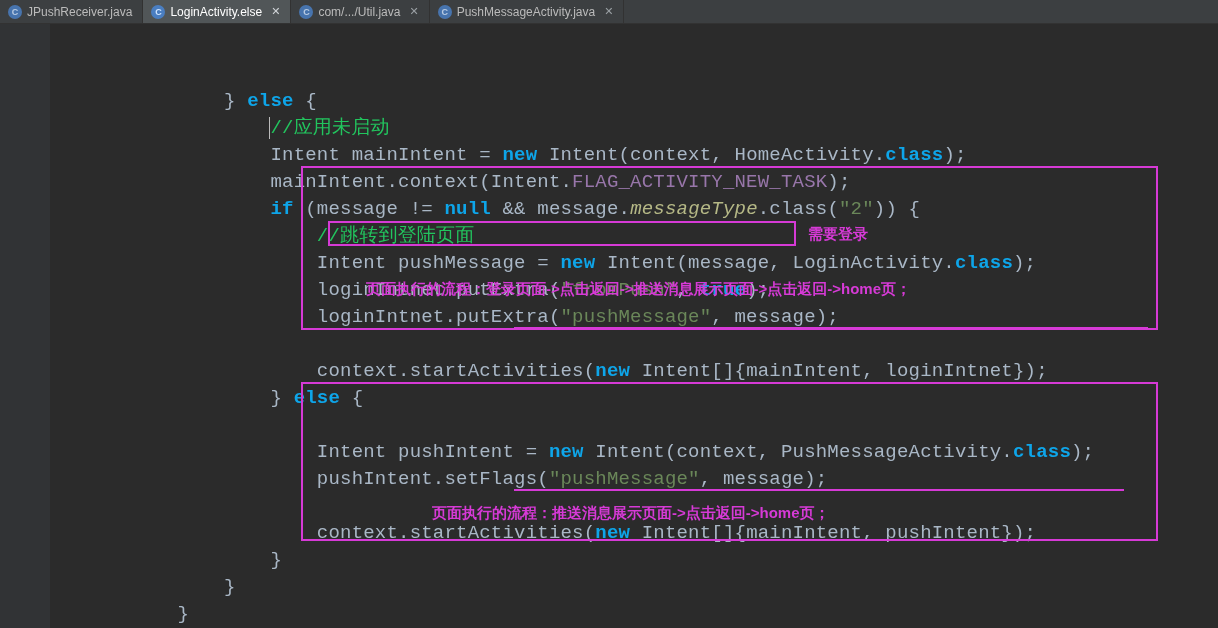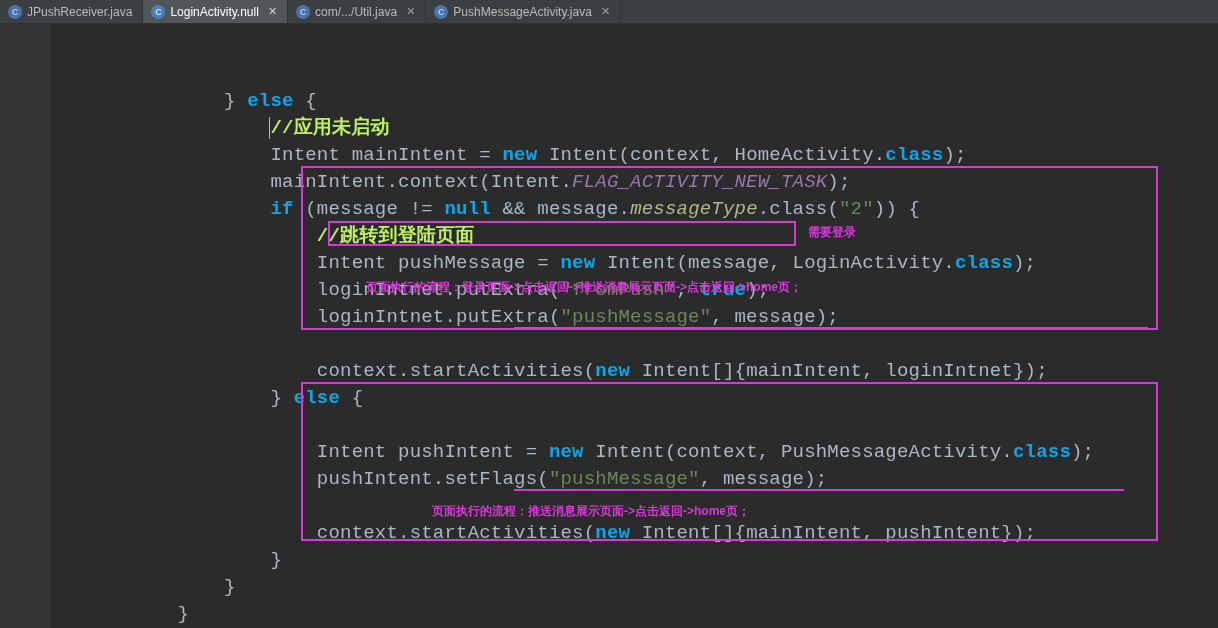--- a/index.html
+++ b/index.html
@@ -66,58 +66,58 @@
   .caret {
     border-left: 1px solid #bbbbbb;
     margin-left: -1px;
   }
 
   
   .kw    { color: #0ea5e9; font-weight: 600; }
   .plain { color: #a9b7c6; }
   .call  { color: #b5b886; }   
   .str   { color: #6a8759; }
-  .cmt   { color: #bef264; font-weight: bold; }
-  .const { color: #9876aa; font-style: italic; }
+  .cmt   { color: #22c55e; }
+  .const { color: #9876aa; }
   .ital  { font-style: italic; }
 
   
   .annot-box {
     position: absolute;
     border: 2px solid #d63ad6;
     pointer-events: none;
   }
   .annot-underline {
     position: absolute;
     height: 0;
     border-bottom: 2px solid #d63ad6;
     pointer-events: none;
   }
   .annot-text {
     position: absolute;
     color: #d63ad6;
     font-family: "Microsoft YaHei", "PingFang SC", -apple-system, sans-serif;
-    font-size: 12px;
+    font-size: 15px;
     font-weight: 700;
     line-height: 1.2;
     white-space: nowrap;
     pointer-events: none;
   }
 </style>
 </head>
 <body>
 
 <div class="tab-bar">
   <div class="tab inactive">
     <span class="file-icon">C</span>
     <span>JPushReceiver.java</span>
   </div>
   <div class="tab active">
     <span class="file-icon">C</span>
-    <span>LoginActivity.null</span>
+    <span>LoginActivity.else</span>
     <span class="close">✕</span>
   </div>
   <div class="tab inactive">
     <span class="file-icon">C</span>
     <span>com/.../Util.java</span>
     <span class="close">✕</span>
   </div>
   <div class="tab inactive">
     <span class="file-icon">C</span>
     <span>PushMessageActivity.java</span>

